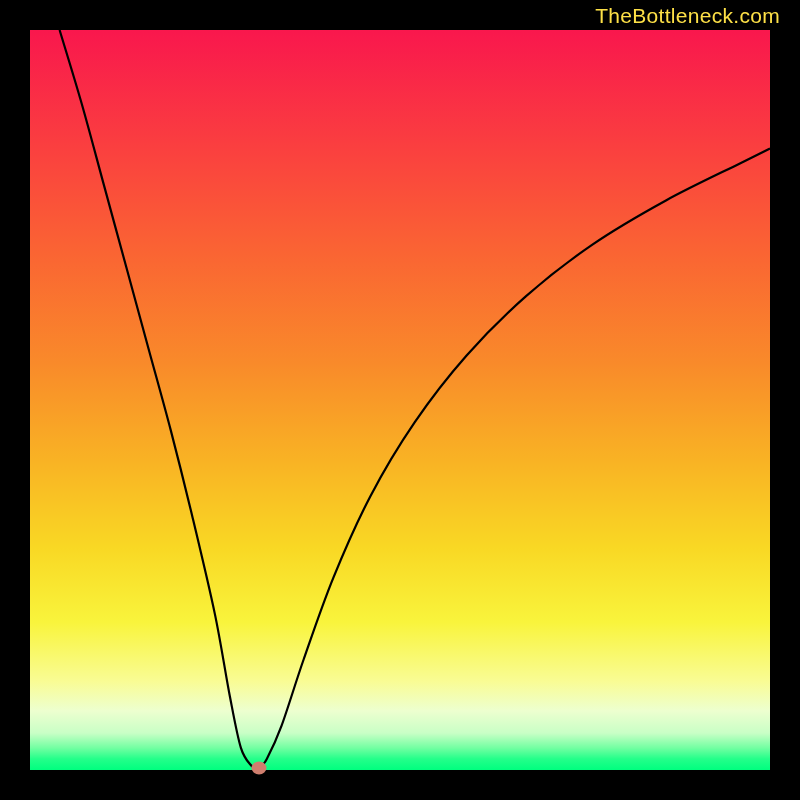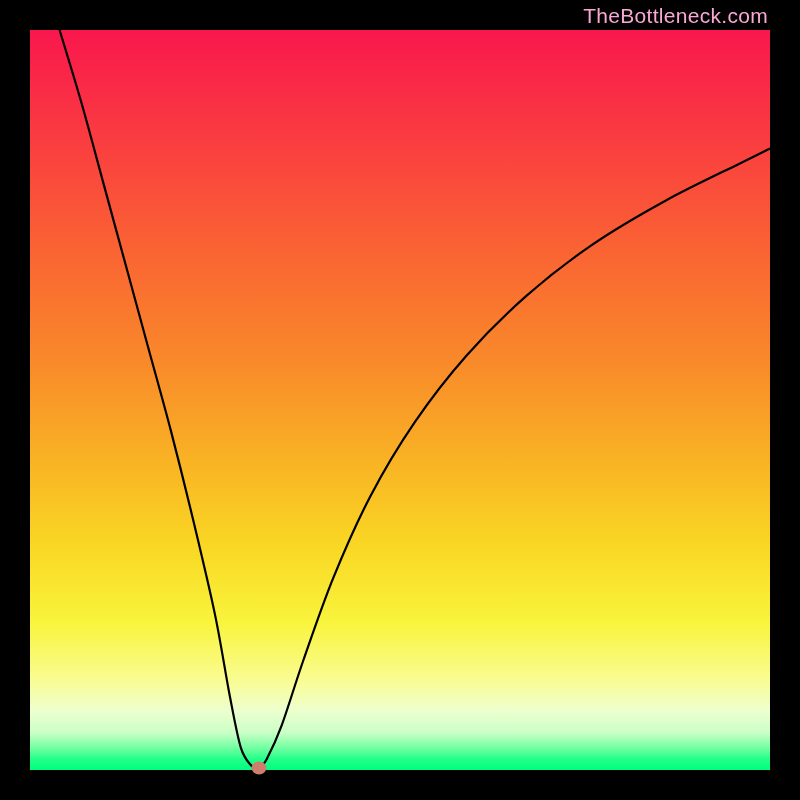--- a/index.html
+++ b/index.html
@@ -37,22 +37,22 @@
       #edffcf 92%,
       #c9ffc6 95%,
       #73ffa2 97%,
       #24ff8a 98.5%,
       #00ff7f 100%
     );
   }
   .watermark {
     position: absolute;
     top: 4px;
-    right: 32px;
-    color: #f9a8d4;
+    right: 20px;
+    color: #fde047;
     font-size: 21px;
     font-weight: 500;
     letter-spacing: 0.3px;
     z-index: 5;
   }
   svg.curve {
     position: absolute;
     left: 0;
     top: 0;
     width: 740px;

